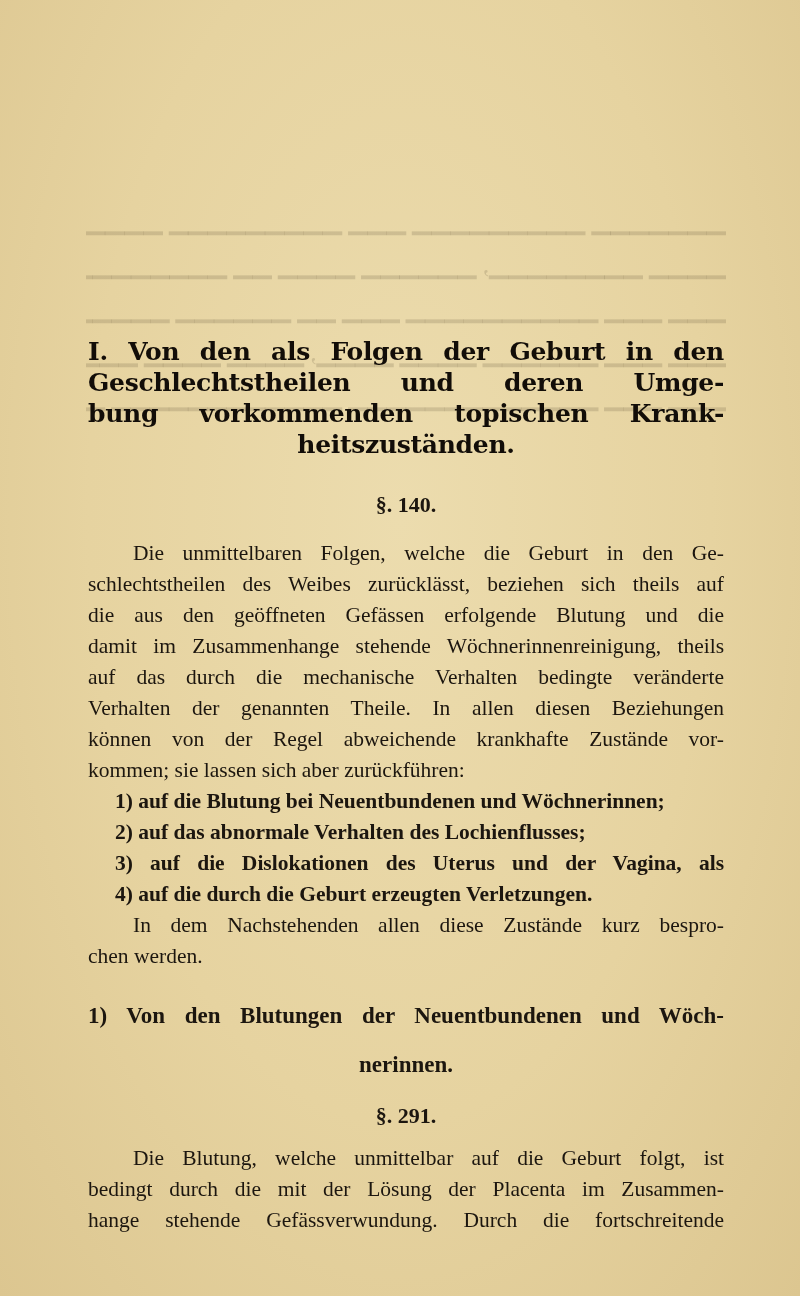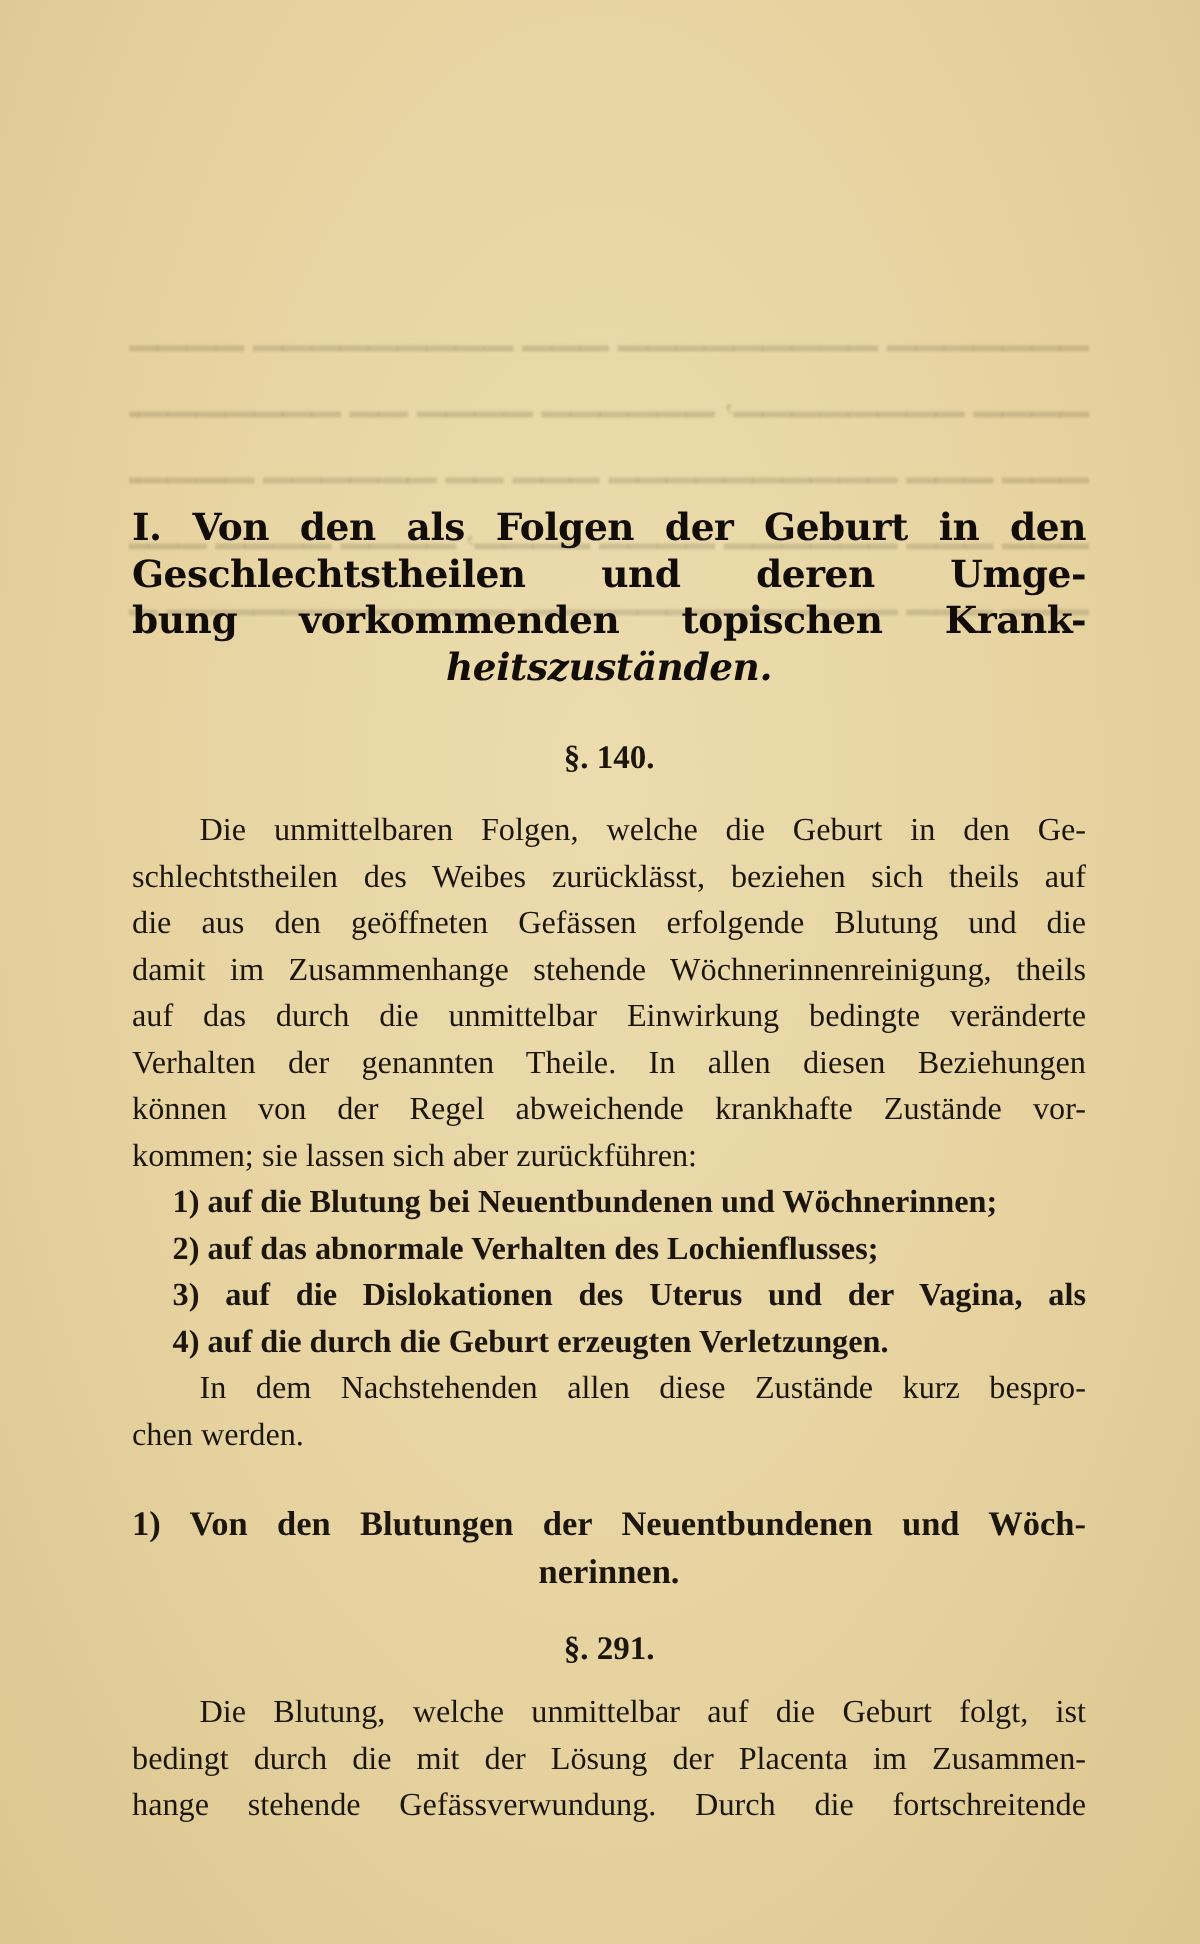--- a/index.html
+++ b/index.html
@@ -28,40 +28,40 @@
     position: absolute; left: 88px; top: 336px; width: 636px;
   }
   .chapter-title {
     font-family: "DejaVu Serif", serif;
     font-weight: bold; font-size: 25px; line-height: 31px;
     letter-spacing: -0.3px;
     text-align: justify; text-align-last: center;
     margin: 0; color: #120d08;
   }
   .chapter-title span { display: block; text-align: justify; text-align-last: justify; }
-  .chapter-title span.last { text-align: center; text-align-last: center; font-style: italic; }
+  .chapter-title span.last { text-align: center; text-align-last: center; }
   .section-mark {
     text-align: center; font-family: "Liberation Serif", serif;
     font-weight: bold; font-size: 22px; margin: 0;
   }
   .para {
     font-family: "Liberation Serif", serif;
     font-size: 21.5px; line-height: 31px;
     margin: 0; text-align: justify;
   }
   .line { display: block; text-align: justify; text-align-last: justify; white-space: nowrap; }
   .line.end { text-align-last: left; }
   .indent { padding-left: 45px; }
   .item { padding-left: 27px; font-weight: bold; }
   .item-cont { padding-left: 56px; }
   .subheading {
     font-family: "Liberation Serif", serif; font-weight: bold;
     font-size: 23px; line-height: 32px; margin: 0;
   }
-  .subheading .line.center { text-align: center; text-align-last: center; }
+  .subheading .line.center { text-align: center; text-align-last: center; margin-top: 17px; }
 </style>
 </head>
 <body>
 
 <div class="page">
 
   <div class="ghost">
     <div class="ghost-line ghost-num">&nbsp;</div>
     <div class="ghost-line">▁▁▁▁▁▁▁ ▁▁▁▁▁▁▁▁▁ ▁▁▁ ▁▁▁▁▁▁▁▁▁ ▁▁▁▁ ▁▁▁▁▁ ▁▁▁▁▁▁</div>
     <div class="ghost-line">▁▁▁▁ ▁▁▁▁▁▁▁▁, ▁▁▁▁▁▁ ▁▁▁▁ ▁▁ ▁▁▁▁▁▁▁▁ ▁▁▁▁▁▁, ▁▁▁ ▁▁▁▁▁▁</div>
@@ -79,21 +79,21 @@
       <span class="last">heitszuständen.</span>
     </h1>
 
     <p class="section-mark" style="margin-top:32px;">§. 140.</p>
 
     <div class="para" style="margin-top:20px;">
       <span class="line indent">Die unmittelbaren Folgen, welche die Geburt in den Ge-</span>
       <span class="line">schlechtstheilen des Weibes zurücklässt, beziehen sich theils auf</span>
       <span class="line">die aus den geöffneten Gefässen erfolgende Blutung und die</span>
       <span class="line">damit im Zusammenhange stehende Wöchnerinnenreinigung, theils</span>
-      <span class="line">auf das durch die unmittelbar Einwirkung bedingte veränderte</span>
+      <span class="line">auf das durch die mechanische Verhalten bedingte veränderte</span>
       <span class="line">Verhalten der genannten Theile. In allen diesen Beziehungen</span>
       <span class="line">können von der Regel abweichende krankhafte Zustände vor-</span>
       <span class="line end">kommen; sie lassen sich aber zurückführen:</span>
     </div>
 
     <div class="para">
       <span class="line end item">1) auf die Blutung bei Neuentbundenen und Wöchnerinnen;</span>
       <span class="line end item">2) auf das abnormale Verhalten des Lochienflusses;</span>
       <span class="line item">3) auf die Dislokationen des Uterus und der Vagina, als</span>
       <span class="line end item">4) auf die durch die Geburt erzeugten Verletzungen.</span>

